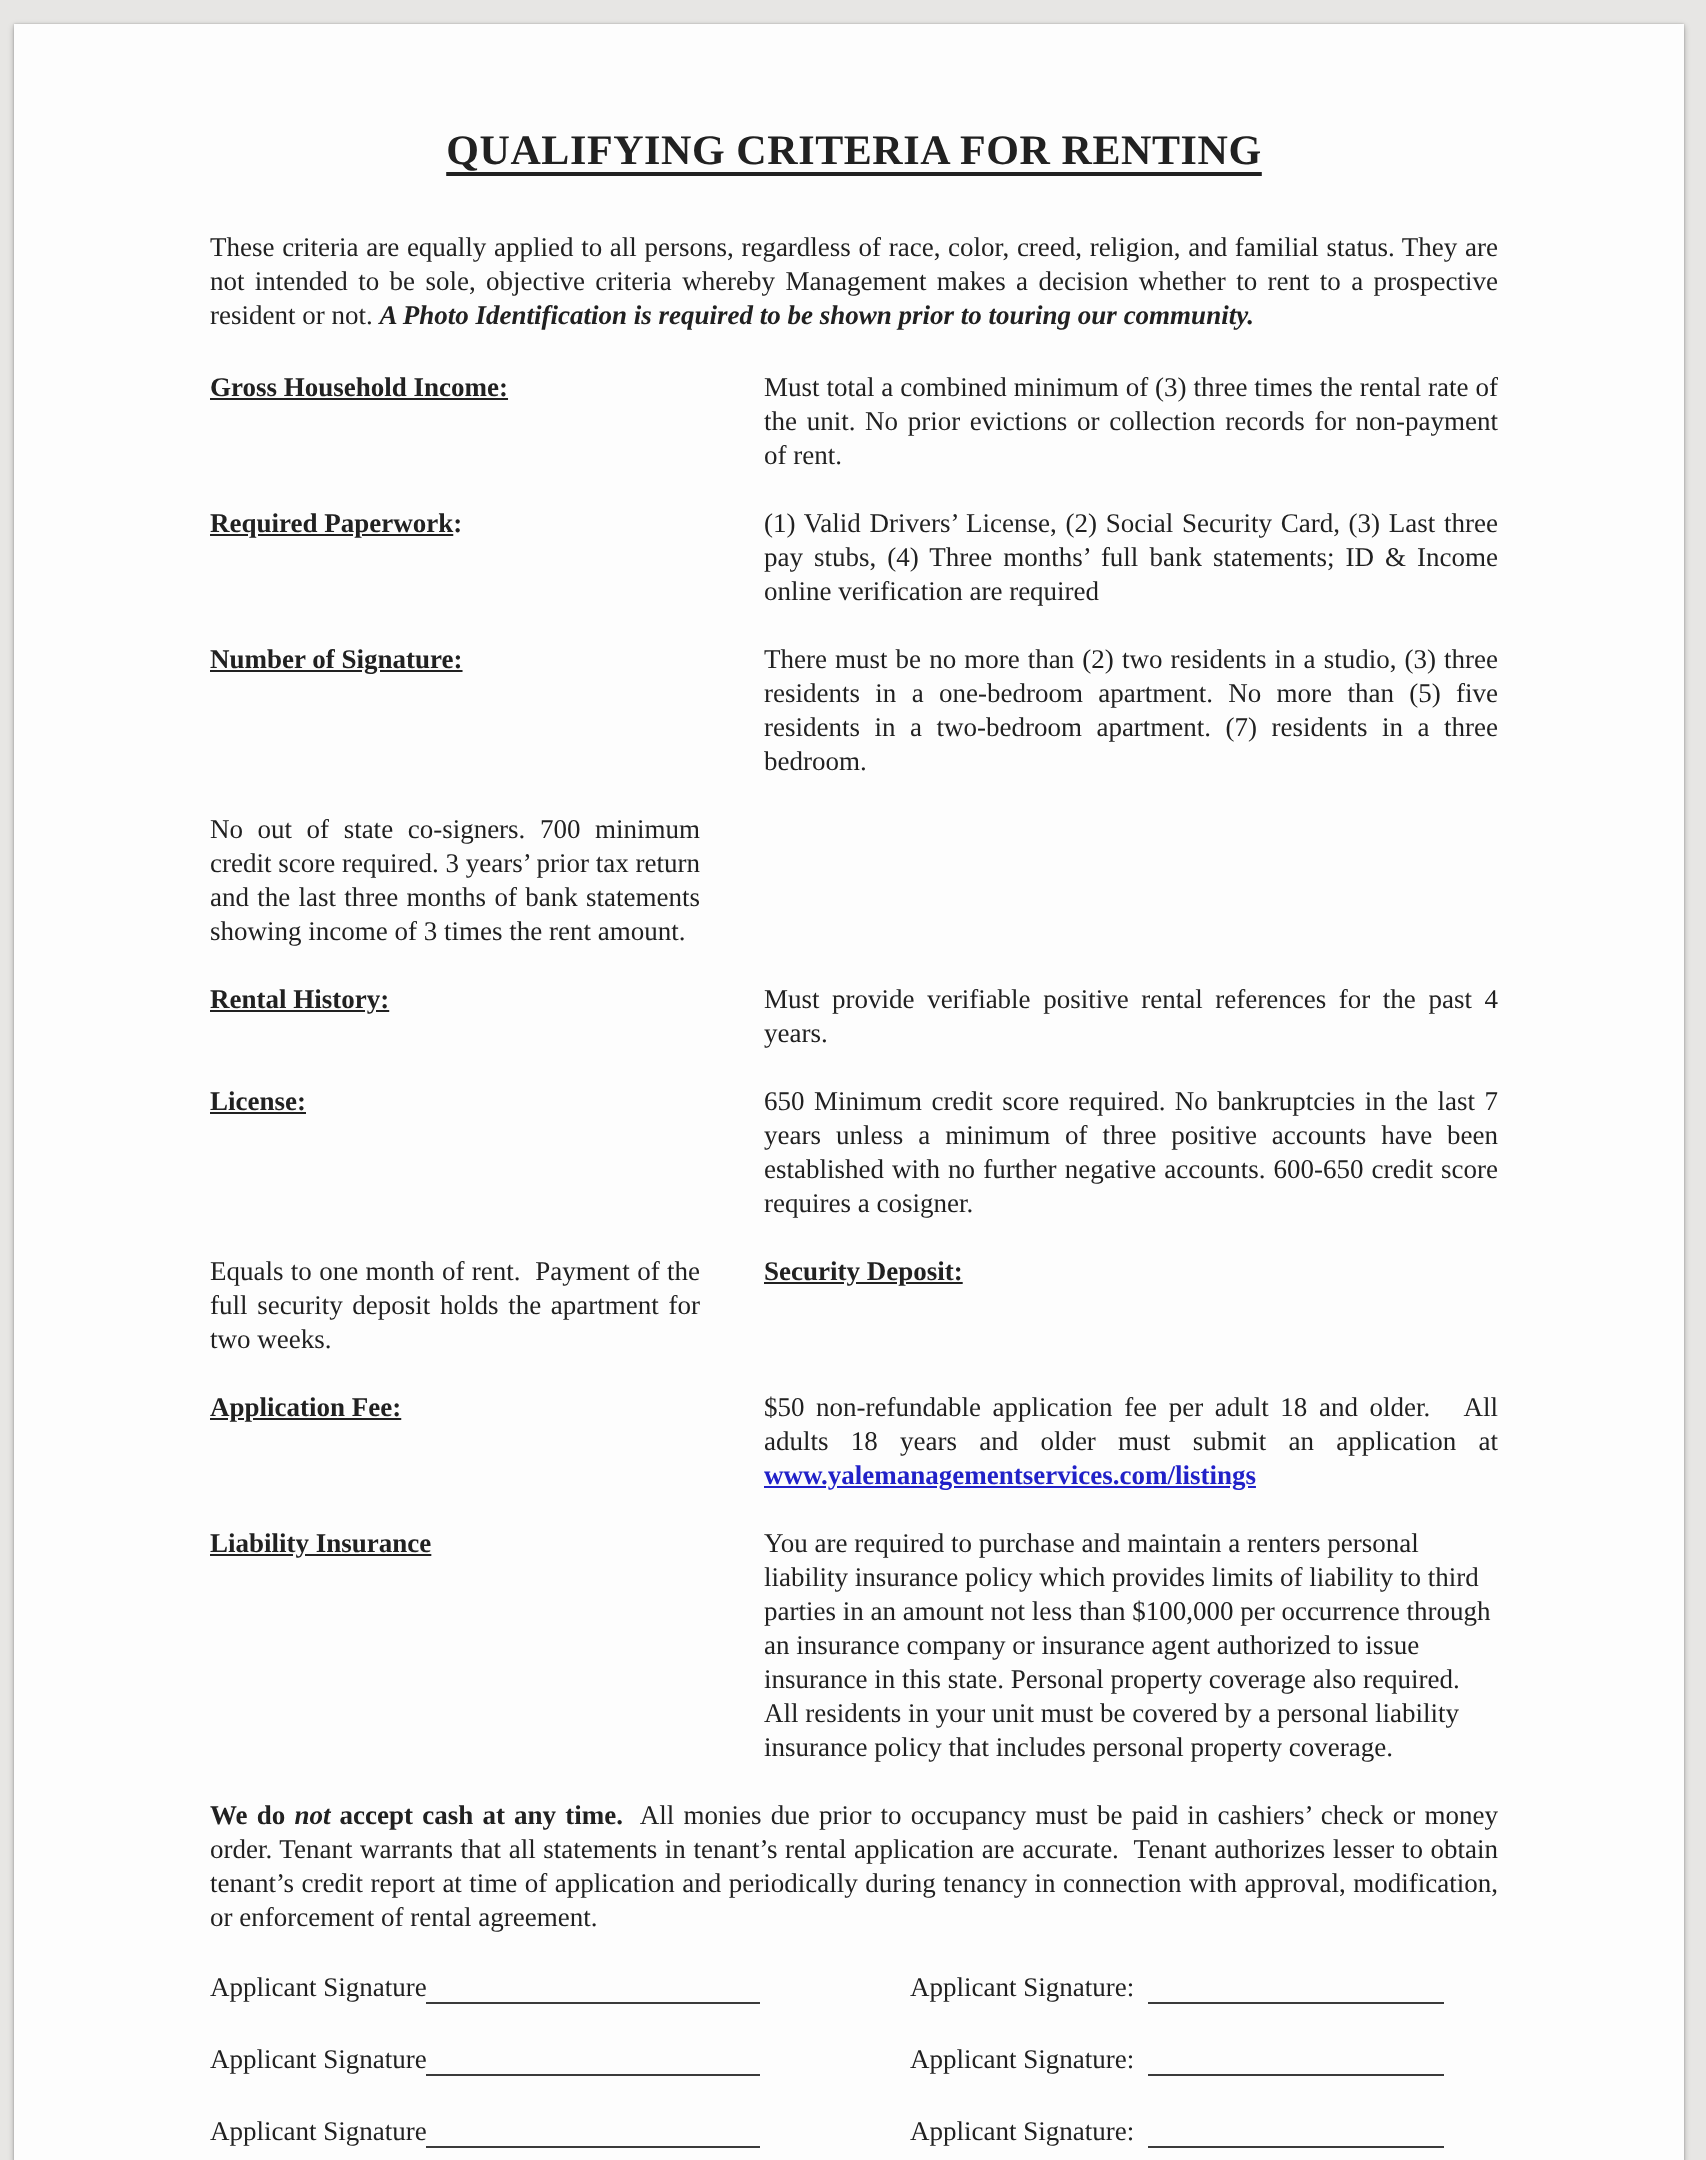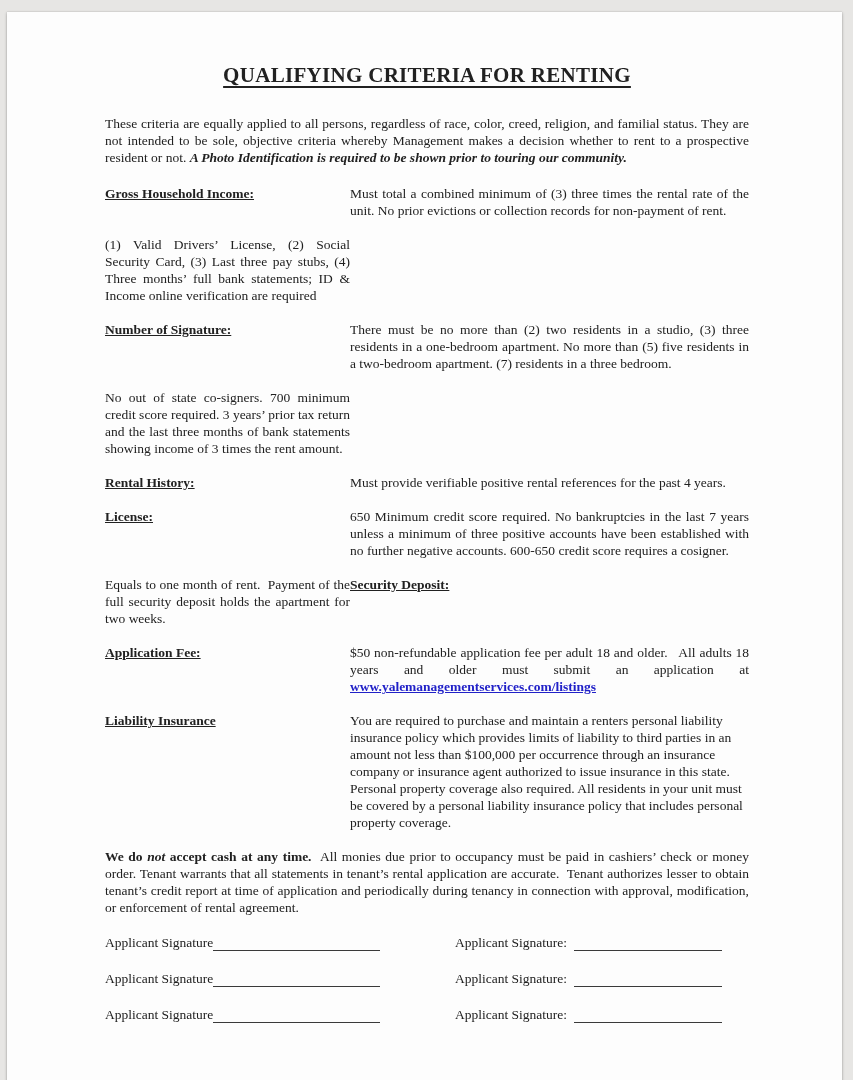--- a/index.html
+++ b/index.html
@@ -40,20 +40,21 @@
     line-height: 17px;
   }
   .intro {
     text-align: justify;
     margin: 0 0 19px 0;
   }
   .criteria-row {
     display: grid;
     grid-template-columns: 245px 1fr;
     margin-bottom: 17px;
+    gap: 32px;
   }
   .row-label {
     font-weight: bold;
   }
   .row-label .lbl { text-decoration: underline; }
   .row-content { text-align: justify; }
   .row-content.left-align { text-align: left; }
   .seg-normal { }
   .seg-bold { font-weight: bold; }
   .seg-bolditalic { font-weight: bold; font-style: italic; }
@@ -92,20 +93,21 @@
     <p class="body-text intro"><span class="seg-normal">These criteria are equally applied to all persons, regardless of race, color, creed, religion, and familial status. They are not intended to be sole, objective criteria whereby Management makes a decision whether to rent to a prospective resident or not. </span><span class="seg-bolditalic">A Photo Identification is required to be shown prior to touring our community.</span></p>
 
     <div>
 
       <div class="criteria-row">
         <div class="body-text row-label"><span class="lbl">Gross Household Income:</span><span></span></div>
         <div class="body-text row-content"><span class="seg-normal">Must total a combined minimum of (3) three times the rental rate of the unit. No prior evictions or collection records for non-payment of rent.</span></div>
       </div>
 
       <div class="criteria-row">
+        <div class="body-text row-label"><span class="lbl">Required Paperwork</span><span>:</span></div>
         <div class="body-text row-content"><span class="seg-normal">(1) Valid Drivers’ License, (2) Social Security Card, (3) Last three pay stubs, (4) Three months’ full bank statements; ID &amp; Income online verification are required</span></div>
       </div>
 
       <div class="criteria-row">
         <div class="body-text row-label"><span class="lbl">Number of Signature:</span><span></span></div>
         <div class="body-text row-content"><span class="seg-normal">There must be no more than (2) two residents in a studio, (3) three residents in a one-bedroom apartment. No more than (5) five residents in a two-bedroom apartment. (7) residents in a three bedroom.</span></div>
       </div>
 
       <div class="criteria-row">
         <div class="body-text row-content"><span class="seg-normal">No out of state co-signers. 700 minimum credit score required. 3 years’ prior tax return and the last three months of bank statements showing income of 3 times the rent amount.</span></div>

